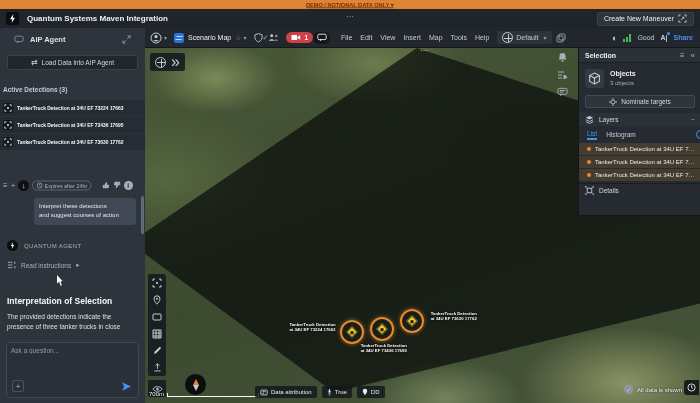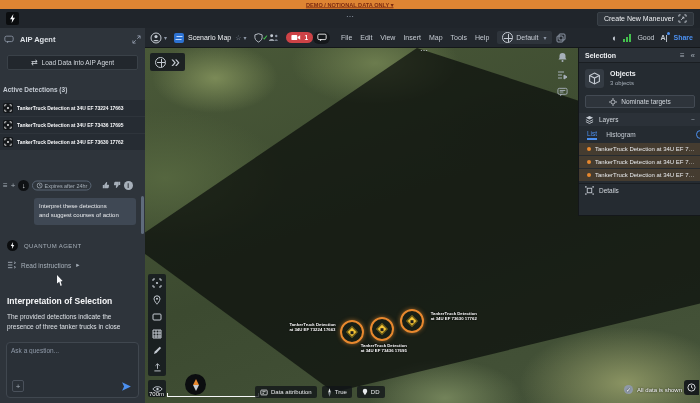--- a/index.html
+++ b/index.html
@@ -45,21 +45,21 @@
   .bars{ display:flex; align-items:flex-end; gap:1px; height:8px; }
   .bars i{ width:2px; background:#43BF4D; display:block; }
   .audio-ic{ position:relative; font-size:7px; color:#C5CBD3; font-weight:bold;}
   .audio-ic i{ position:absolute; right:-2px; top:-2px; width:3px; height:3px; border-radius:50%;
                background:#4C90F0; }
   .share{ color:#4C90F0; font-weight:bold; }
 
   
   .sidebar{ position:absolute; left:0; top:28px; width:145px; height:375px; background:#2E343B; }
   .aip-hdr{ position:absolute; left:0; top:0; width:145px; height:22px; display:flex;
-            align-items:center; padding:0 4px; gap:6px; }
+            align-items:center; padding:0 14px; gap:6px; }
   .aip-hdr .t{ font-size:7.5px; font-weight:bold; color:#DCE0E5; }
   .aip-hdr .exp{ margin-left:auto; }
   .btn-load{ position:absolute; left:7px; top:27px; width:131px; height:15px; background:#22272D;
              border:1px solid #3A4148; border-radius:2px; display:flex; align-items:center;
              justify-content:center; gap:4px; font-size:6.5px; color:#D3D8DE; }
   .sec-label{ position:absolute; left:3px; top:58px; font-size:6.5px; font-weight:bold; color:#C5CBD3;}
   .det-row{ position:absolute; left:0; width:145px; height:16px; background:#262C33;
             display:flex; align-items:center; gap:4px; padding:0 3px; }
   .det-ic{ width:10px; height:10px; background:#14171A; border-radius:2px; flex:0 0 auto;
            display:flex; align-items:center; justify-content:center; }
@@ -198,20 +198,21 @@
 <div class="app">
 
   <div class="banner">
     <span>DEMO / NOTIONAL DATA ONLY ▾</span>
   </div>
 
   <div class="hdr">
     <div class="logo">
         <div class="bolt"></div>
       </div>
+    <div class="hdr-title">Quantum Systems Maven Integration</div>
     <div class="hdr-dots">⋯</div>
     <div class="btn-create">
       <span>Create New Maneuver</span>
       <svg width="9" height="9" viewBox="0 0 10 10">
           <path d="M1 3V1h2M7 1h2v2M9 7v2H7M3 9H1V7" stroke="#C5CBD3" fill="none"></path>
           <path d="M3.5 6.5 6.5 3.5M6.5 3.5H4.7M6.5 3.5v1.8" stroke="#C5CBD3" fill="none"></path>
         </svg>
     </div>
   </div>
 

